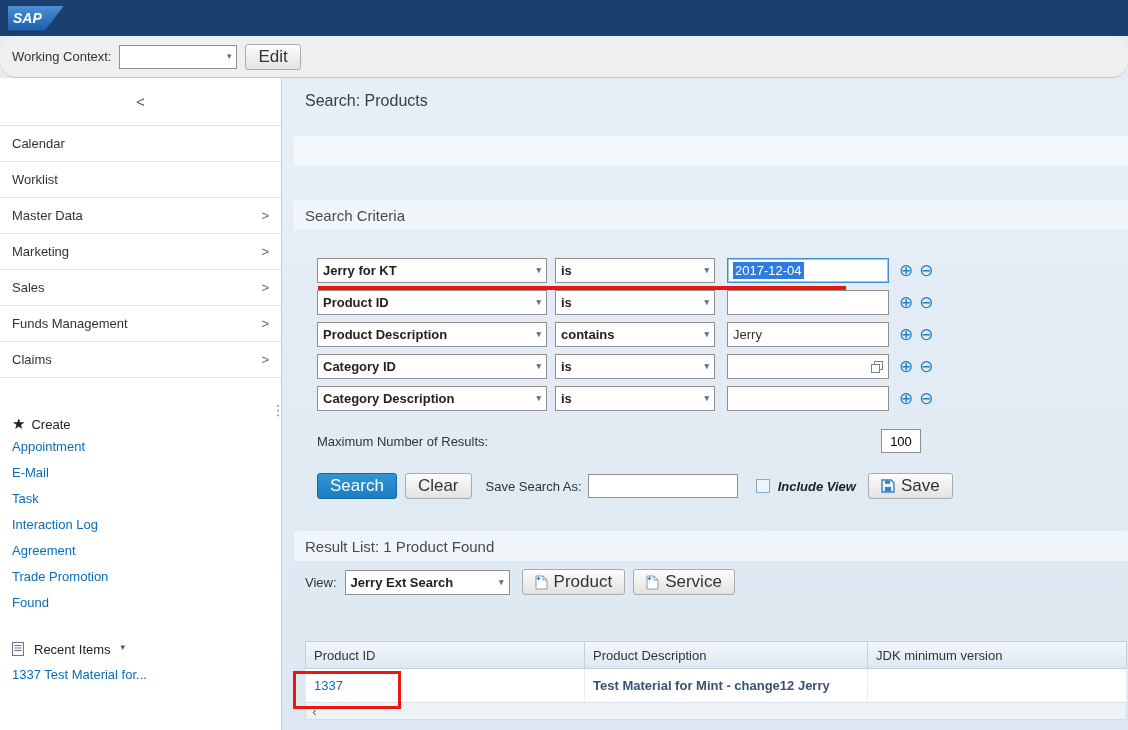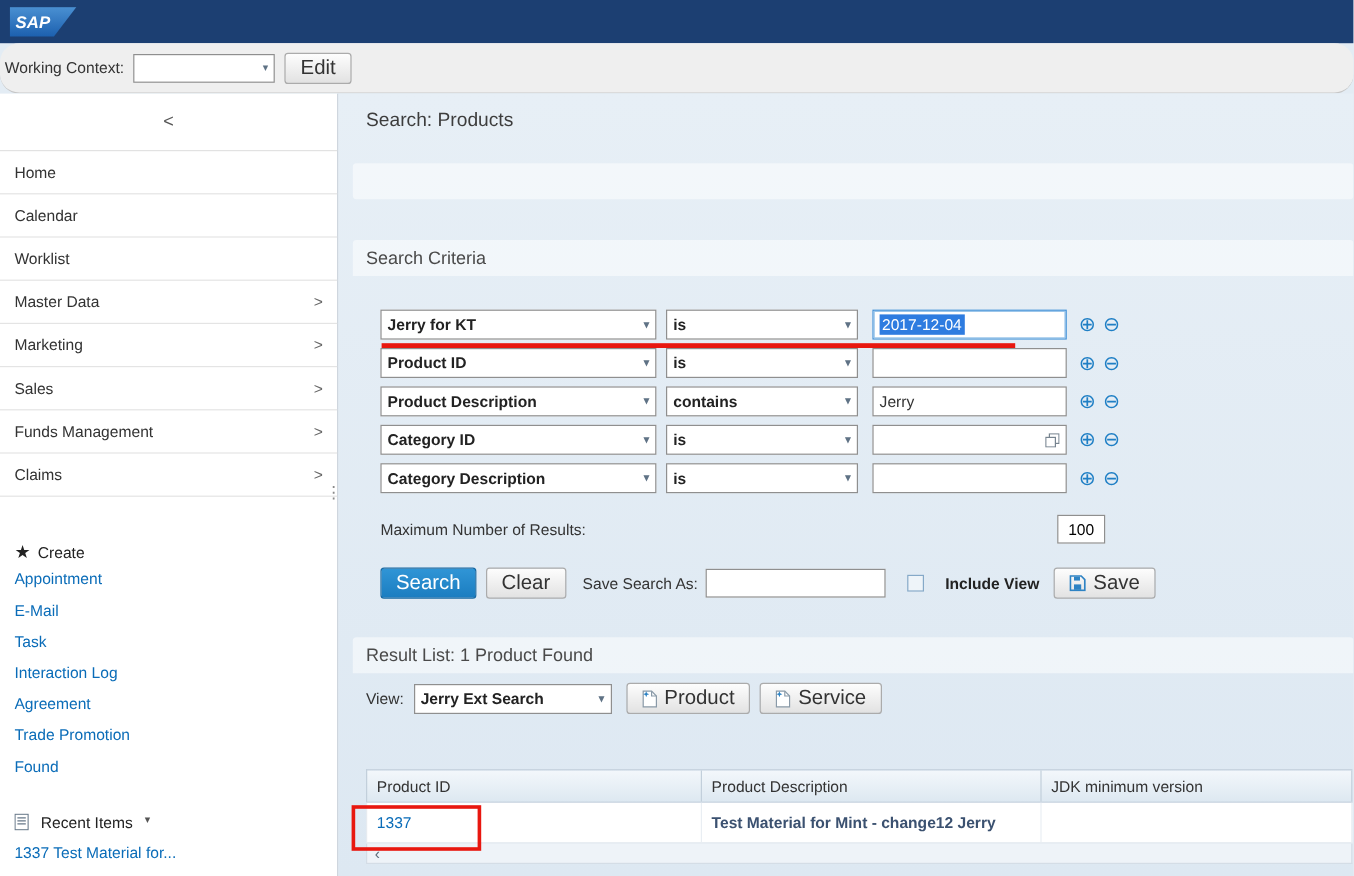--- a/index.html
+++ b/index.html
@@ -15,21 +15,21 @@
   .sap-logo {
     width: 56px; height: 25px;
     background: linear-gradient(180deg,#4a90d2,#1b5fae);
     clip-path: polygon(0 0, 100% 0, 66% 100%, 0 100%);
     color: #fff; font-weight: bold; font-style: italic; font-size: 14px;
     display: flex; align-items: center; padding-left: 5px;
   }
 
   
   .context-bar { height: 42px; background: #efefef; border-bottom: 1px solid #c6c6c6;
-    display: flex; align-items: center; gap: 8px; padding-left: 4px; border-radius: 16px; }
+    display: flex; align-items: center; gap: 8px; padding-left: 12px; border-radius: 16px; }
   .select { background: #fff; border: 1px solid #8f8f8f; height: 22px;
     display: inline-flex; align-items: center; justify-content: space-between;
     padding: 0 5px; cursor: pointer; }
   .ctx-select { width: 118px; height: 24px; }
   .chev { color: #5f7285; font-size: 9px; line-height: 1; margin-left: 4px; }
   .btn { font-family: inherit; font-size: 17px; color: #333;
     background: linear-gradient(180deg,#fdfdfd,#e2e2e2);
     border: 1px solid #ababab; border-radius: 3px; height: 26px; padding: 0 12px;
     cursor: pointer; display: inline-flex; align-items: center; gap: 6px; }
 
@@ -88,21 +88,21 @@
 
   .actions { margin: 20px 0 0 12px; display: flex; align-items: center; }
   .btn-primary { background: linear-gradient(180deg,#3095d6,#1b7dc0);
     border: 1px solid #1769a3; color: #fff; }
   .btn-clear { margin-left: 8px; }
   .save-as-label { margin-left: 14px; }
   .save-as-input { margin-left: 6px; width: 150px; height: 24px;
     border: 1px solid #8f8f8f; font: inherit; padding: 0 5px; }
   .checkbox { margin-left: 18px; width: 14px; height: 14px;
     border: 1px solid #85a9c8; background: #eef4f9; display: inline-block; cursor: pointer; }
-  .include-label { margin-left: 18px; font-weight: bold; color: #222; }
+  .include-label { margin-left: 8px; font-weight: bold; color: #222; font-style: italic; }
   .btn-save { margin-left: 12px; }
 
   
   .view-row { margin-top: 8px; display: flex; align-items: center; }
   .view-select { width: 165px; height: 25px; margin-left: 8px; font-weight: bold; color: #222; }
   .btn-doc { margin-left: 12px; height: 26px; }
   .btn-doc + .btn-doc { margin-left: 8px; }
 
   .rtable { margin-top: 46px; width: 822px; }
   .rt-header { display: flex; height: 28px;
@@ -148,23 +148,20 @@
   <button class="btn">Edit</button>
 </div>
 
 <div class="content">
 
   <aside class="sidebar">
     <div class="collapse-bar">
       <span>&lt;</span>
     </div>
     <nav>
-      <div class="nav-item">
-        <span>Home</span>
-      </div>
       <div class="nav-item">
         <span>Calendar</span>
       </div>
       <div class="nav-item">
         <span>Worklist</span>
       </div>
       <div class="nav-item">
         <span>Master Data</span>
         <span class="nav-chev">&gt;</span>
       </div>

